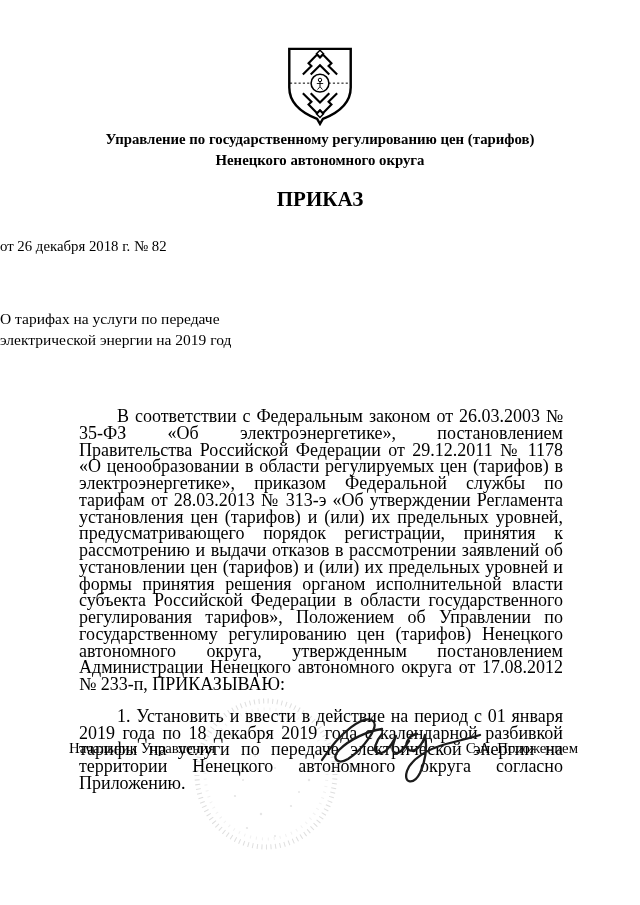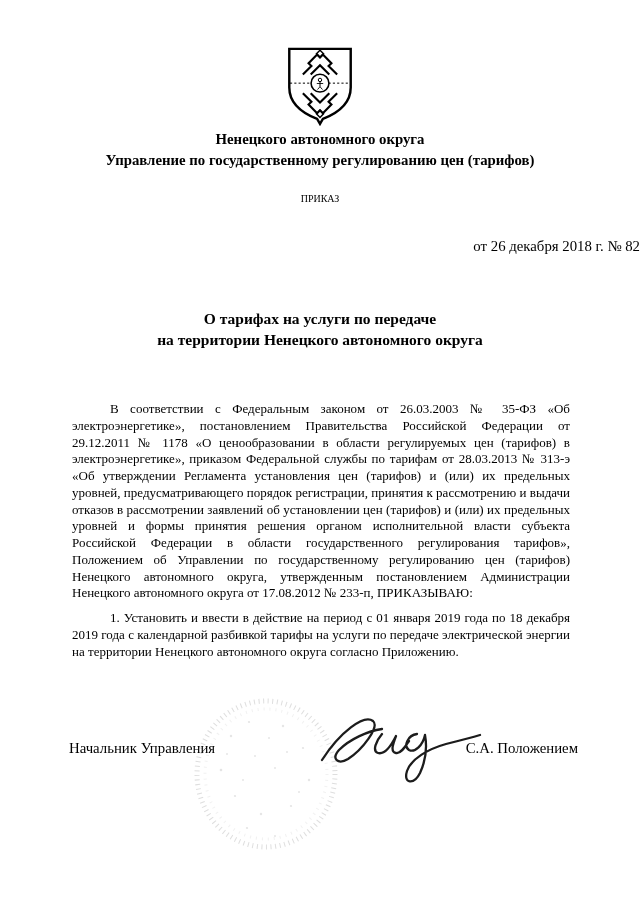--- a/index.html
+++ b/index.html
@@ -37,55 +37,54 @@
     font-weight: bold;
     font-size: 14.8px;
     line-height: 21px;
   }
   .doc-type {
     position: absolute;
     top: 189px;
     left: 0;
     width: 100%;
     text-align: center;
-    font-weight: normal;
-    font-size: 10px;
+    font-weight: bold;
+    font-size: 21px;
     line-height: 20px;
   }
   .date-block {
     position: absolute;
     top: 236px;
     left: 0;
     width: 100%;
-    text-align: right;
+    text-align: left;
     font-size: 14.8px;
     line-height: 20px;
   }
   .title-block {
     position: absolute;
     top: 308px;
     left: 0;
     width: 100%;
-    text-align: center;
-    font-weight: bold;
+    font-weight: normal;
     font-size: 15.5px;
     line-height: 21px;
   }
   .body-block {
     position: absolute;
     top: 393px;
     left: 64px;
     right: 62px;
     z-index: 2;
   }
   .body-block p {
-    margin: 8px;
+    margin: 15px;
     text-indent: 38px;
     text-align: justify;
-    font-size: 13px;
+    font-size: 18px;
     line-height: 16.75px;
   }
   .signature-row {
     position: absolute;
     top: 739px;
     left: 69px;
     right: 62px;
     display: flex;
     justify-content: space-between;
     font-size: 14.8px;
@@ -131,33 +130,33 @@
       <line x1="45.5" y1="52.5" x2="54.5" y2="52.5" stroke="#000" stroke-width="1.2"></line>
       <path d="M50 57 L46.5 61 M50 57 L53.5 61" fill="none" stroke="#000" stroke-width="1.2"></path>
 
       <path d="M26 66 L38 78 L34 82 L46 94 L50 90 L54 94 L66 82 L62 78 L74 66" fill="none" stroke="#000" stroke-width="3"></path>
       <path d="M37 66 L50 79 L63 66" fill="none" stroke="#000" stroke-width="3"></path>
       <path d="M50 90 L55 95 L50 100 L45 95 Z" fill="none" stroke="#000" stroke-width="2"></path>
     </svg>
   </div>
 
   <div class="org-block">
+    <div>Управление по государственному регулированию цен (тарифов)</div>
     <div>Ненецкого автономного округа</div>
-    <div>Управление по государственному регулированию цен (тарифов)</div>
   </div>
 
   <div class="doc-type">ПРИКАЗ</div>
 
   <div class="date-block">
     <div>от 26 декабря 2018 г. № 82</div>
   </div>
 
   <div class="title-block">
     <div>О тарифах на услуги по передаче</div>
-    <div>на территории Ненецкого автономного округа</div>
+    <div>электрической энергии на 2019 год</div>
   </div>
 
   <div class="body-block">
     <p>В соответствии с Федеральным законом от 26.03.2003 № 35-ФЗ «Об электроэнергетике», постановлением Правительства Российской Федерации от 29.12.2011 № 1178 «О ценообразовании в области регулируемых цен (тарифов) в электроэнергетике», приказом Федеральной службы по тарифам от 28.03.2013 № 313-э «Об утверждении Регламента установления цен (тарифов) и (или) их предельных уровней, предусматривающего порядок регистрации, принятия к рассмотрению и выдачи отказов в рассмотрении заявлений об установлении цен (тарифов) и (или) их предельных уровней и формы принятия решения органом исполнительной власти субъекта Российской Федерации в области государственного регулирования тарифов», Положением об Управлении по государственному регулированию цен (тарифов) Ненецкого автономного округа, утвержденным постановлением Администрации Ненецкого автономного округа от 17.08.2012 № 233-п, ПРИКАЗЫВАЮ:</p>
     <p>1. Установить и ввести в действие на период с 01 января 2019 года по 18 декабря 2019 года с календарной разбивкой тарифы на услуги по передаче электрической энергии на территории Ненецкого автономного округа согласно Приложению.</p>
   </div>
 
   <div class="stamp">
     <svg viewBox="0 0 150 156" width="150" height="156" xmlns="http://www.w3.org/2000/svg">
       <ellipse cx="75" cy="78" rx="69" ry="73" fill="none" stroke="#8a8a8a" stroke-width="5" stroke-dasharray="1 3.6" opacity="0.28"></ellipse>

